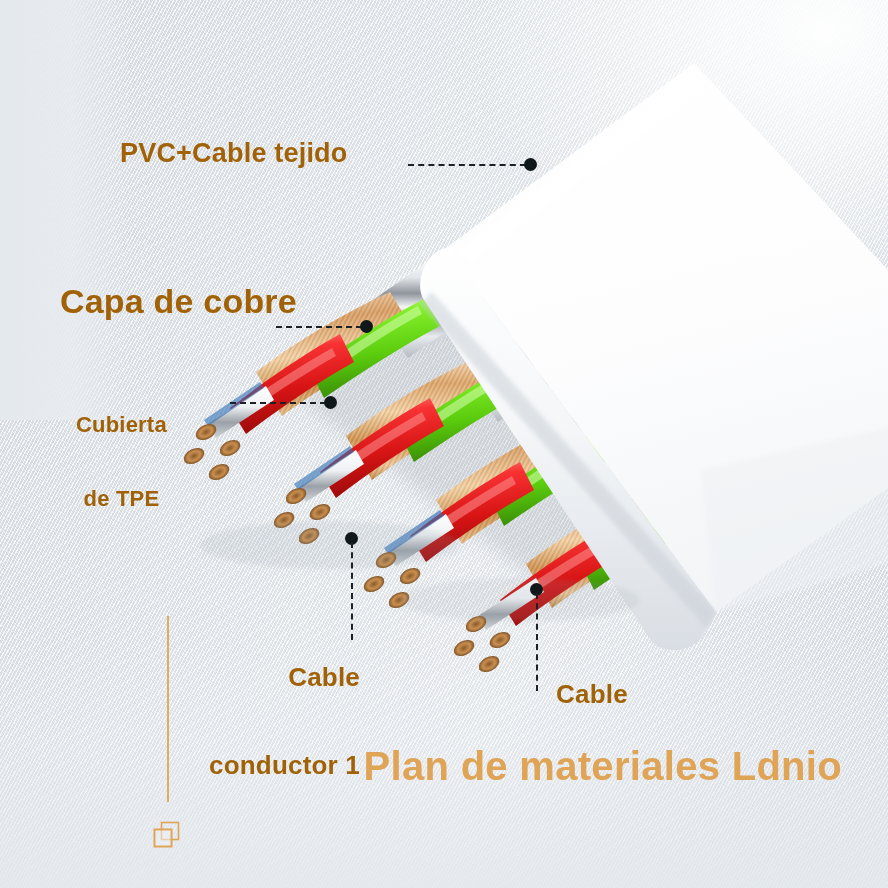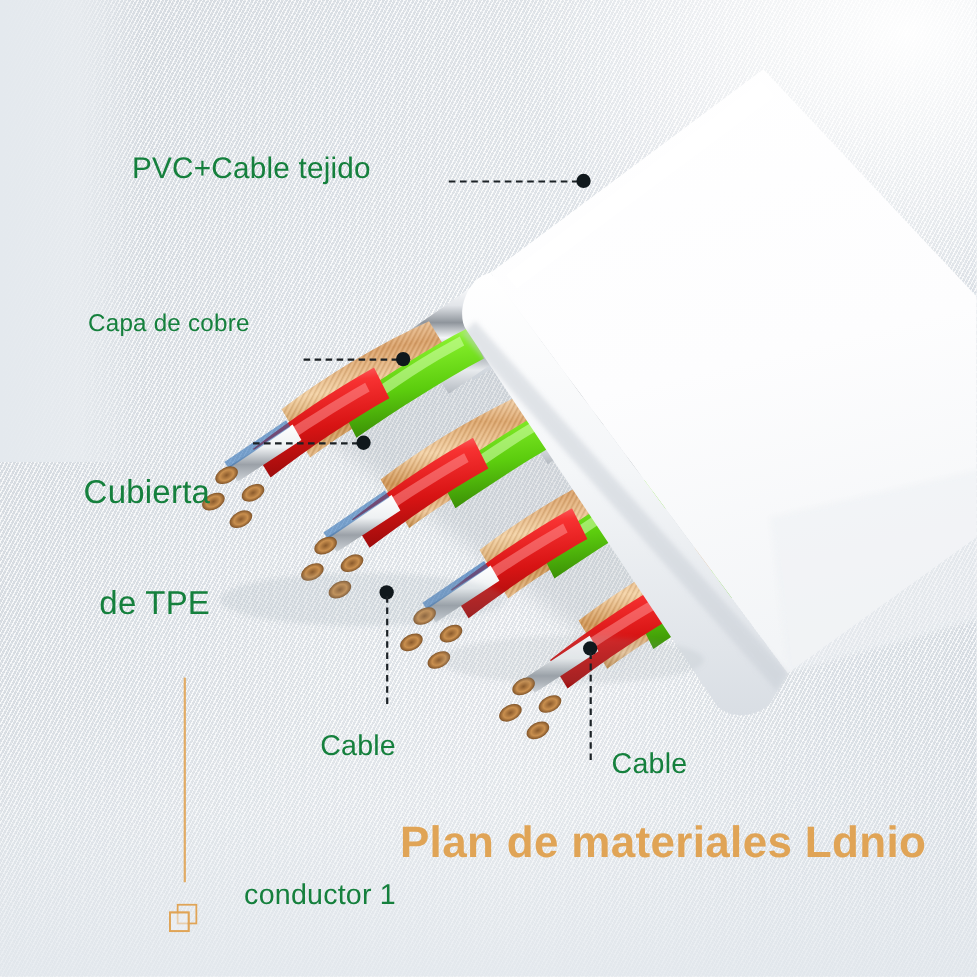--- a/index.html
+++ b/index.html
@@ -37,29 +37,29 @@
   }
   .bg-wash-tr{
     position:absolute;right:0;top:0;width:420px;height:300px;
     background:radial-gradient(ellipse at 85% 10%, rgba(255,255,255,0.95) 0%, rgba(255,255,255,0) 70%);
   }
   
   .cable-art{position:absolute;left:0;top:0;width:888px;height:888px;}
   
   .callout{
     position:absolute;
-    color:#15803d;
-    font-weight:400;
+    color:#a16207;
+    font-weight:700;
     letter-spacing:.2px;
     line-height:1.12;
     white-space:pre;
   }
   .c-pvc{left:120px;top:138px;font-size:27px;}
-  .c-copper{left:80px;top:282px;font-size:22px;}
-  .c-tpe{left:76px;top:364px;font-size:30px;text-align:right;}
+  .c-copper{left:60px;top:282px;font-size:34px;}
+  .c-tpe{left:76px;top:364px;font-size:22px;text-align:center;}
   .c-cond1{left:168px;top:605px;font-size:26px;text-align:right;width:192px;}
   .c-cond2{left:556px;top:622px;font-size:26px;text-align:left;}
   
   .leader{position:absolute;}
   .leader .dash-h{
     position:absolute;left:0;top:0;height:0;
     border-top:2px dashed #1b2125;
   }
   .leader .dash-v{
     position:absolute;left:0;top:0;width:0;
@@ -310,21 +310,21 @@
     <span style="display:block;">Cubierta</span>
     <span style="display:block;">de TPE</span>
   </div>
   <div class="leader" style="left:230px;top:396px;width:110px;height:14px;">
     <div class="dash-h" style="width:96px;top:6px;"></div>
     <div class="knob" style="left:94px;top:0px;"></div>
   </div>
 
   <div class="callout c-cond1">
     <span style="display:block;">Cable</span>
-    <span style="display:block;margin-top:48px;">conductor 1</span>
+    <span style="display:block;">conductor 1</span>
   </div>
   <div class="leader" style="left:345px;top:532px;width:16px;height:110px;">
     <div class="knob" style="left:0px;top:0px;"></div>
     <div class="dash-v" style="left:6px;top:10px;height:98px;"></div>
   </div>
 
   <div class="callout c-cond2">
     <span style="display:block;">Cable</span>
   </div>
   <div class="leader" style="left:530px;top:583px;width:16px;height:110px;">

